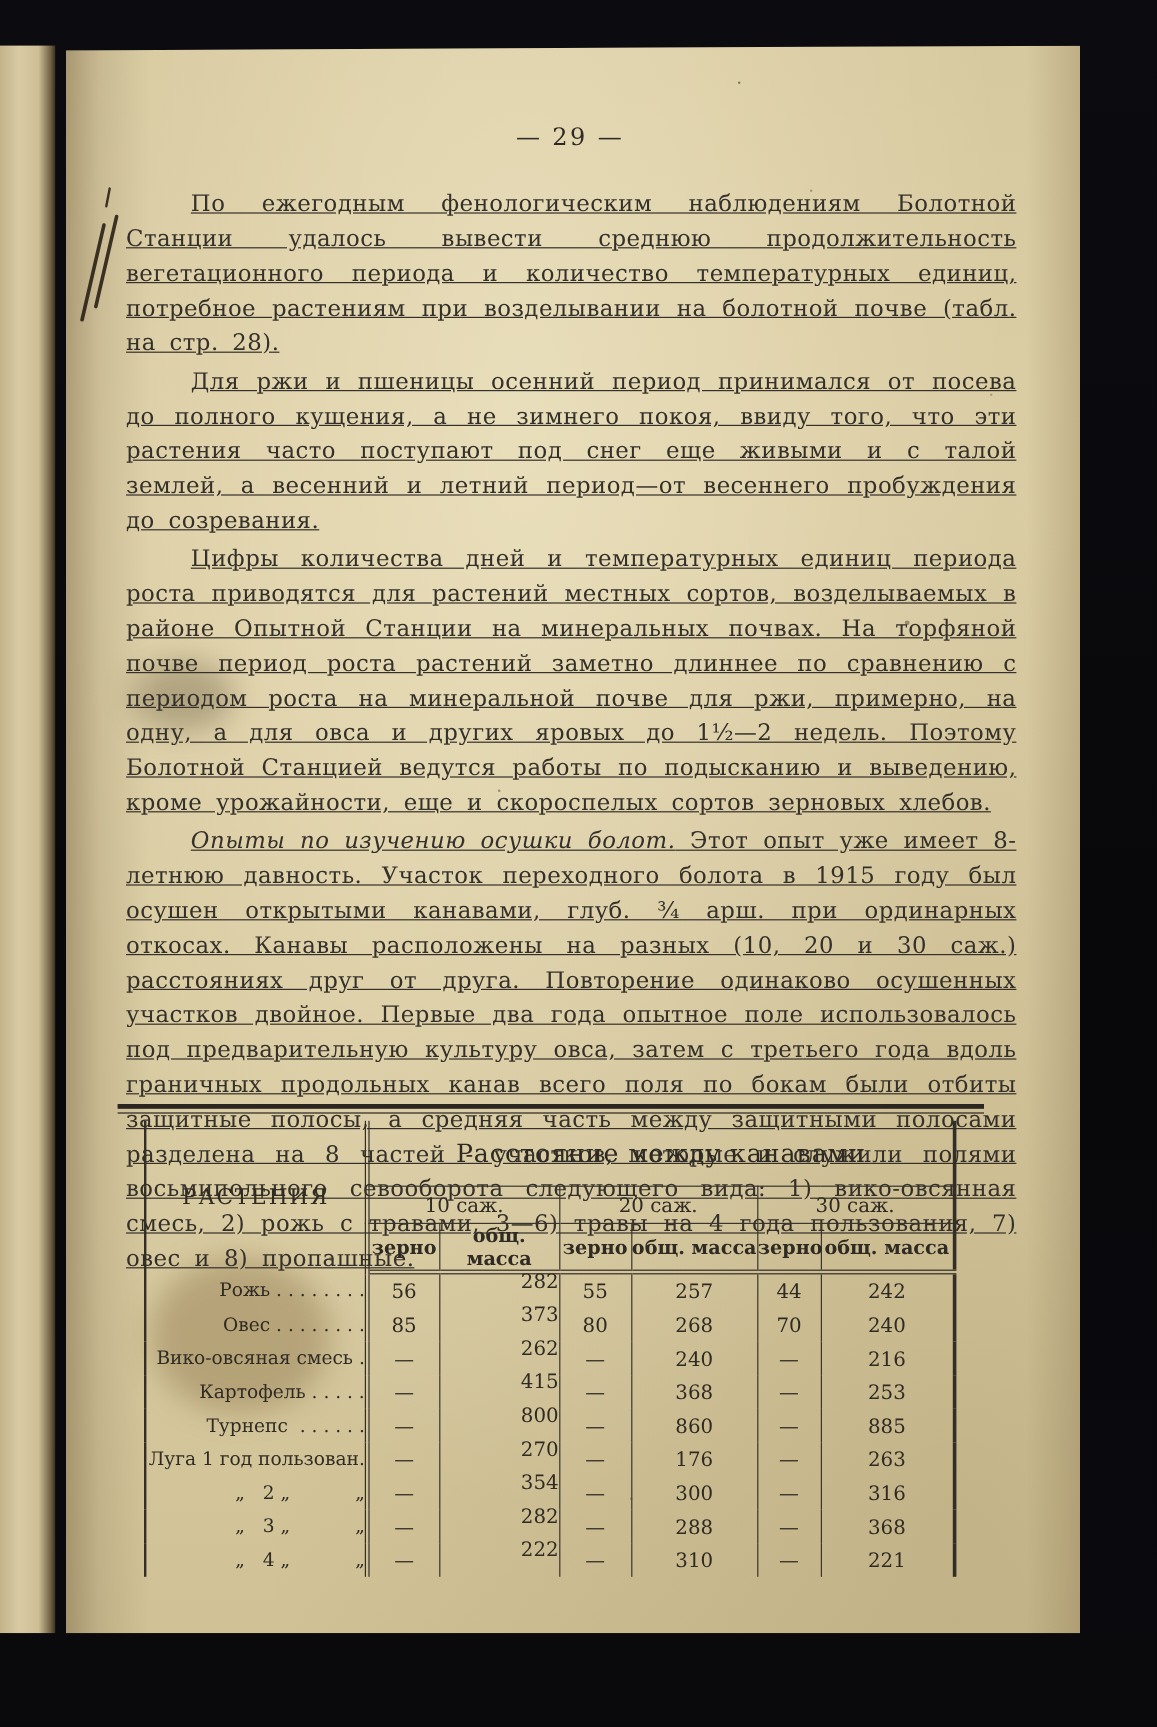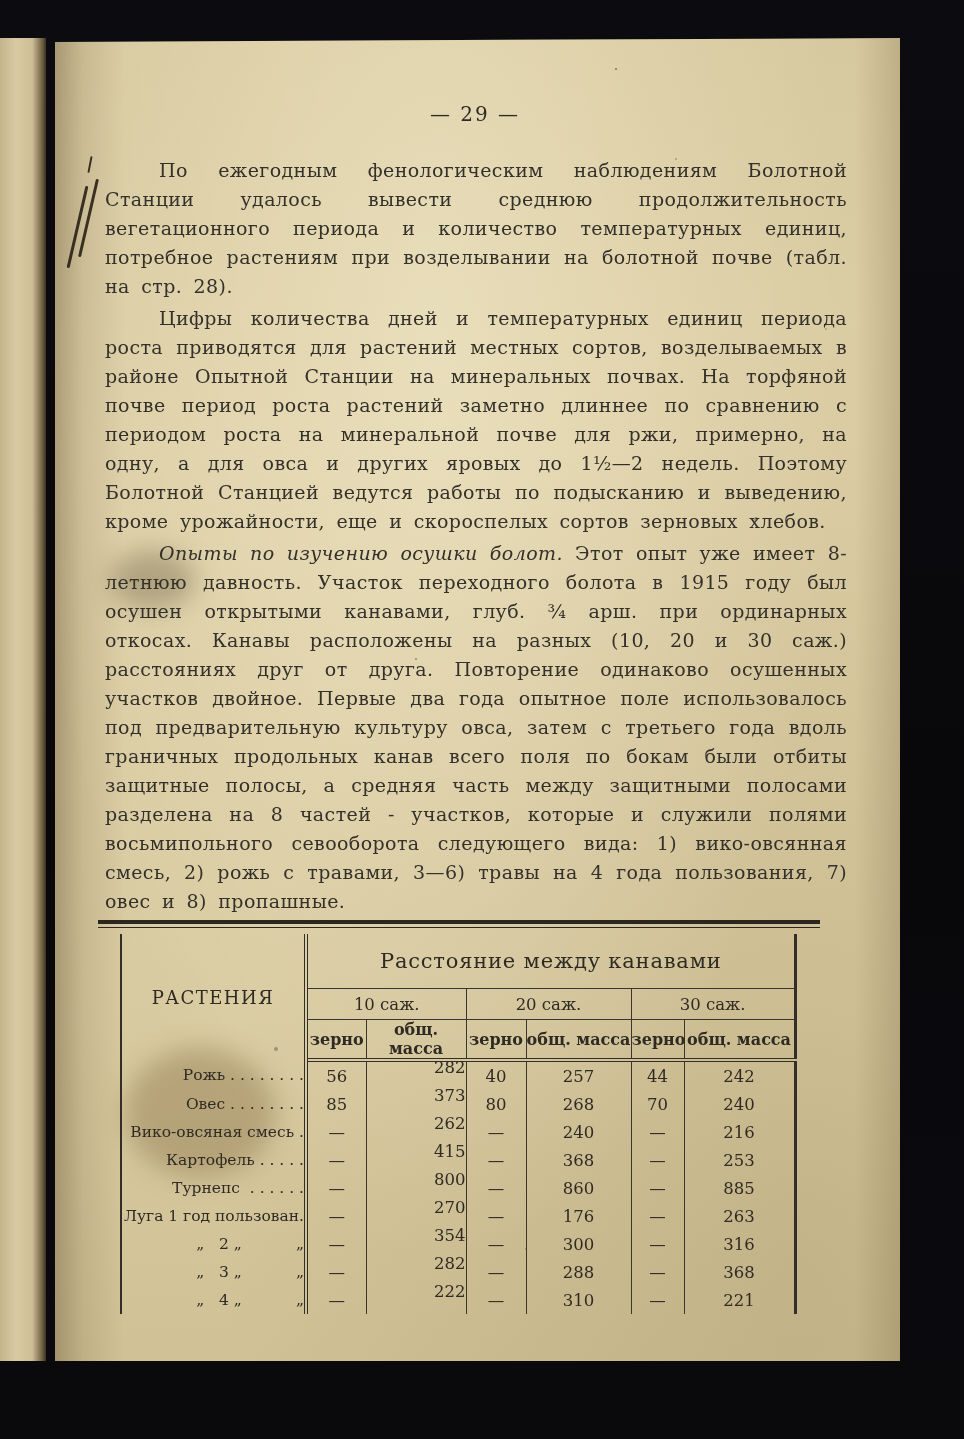--- a/index.html
+++ b/index.html
@@ -33,21 +33,21 @@
 
   
   .pen{position:absolute;background:#241d12;border-radius:2px;opacity:.88;}
   #pen-a{left:34px;top:118px;width:2px;height:17px;transform:rotate(11deg);}
   #pen-b{left:32px;top:140px;width:3px;height:80px;transform:rotate(13deg);}
   #pen-c{left:21px;top:147px;width:3px;height:84px;transform:rotate(13deg);}
 
   #page-number{position:absolute;left:50px;top:64px;width:740px;text-align:center;
     font-size:20px;letter-spacing:2px;color:#2f2b24;}
 
-  #text-block{position:absolute;left:50px;top:118px;width:742px;}
+  #text-block{position:absolute;left:50px;top:118px;width:742px;text-decoration:underline;}
   #text-block p{margin:0 0 3px 0;text-indent:54px;text-align:justify;
     font-size:19px;line-height:29px;letter-spacing:0.4px;word-spacing:5px;color:#34302a;}
   .lead-italic{font-style:italic;}
 
   
   #table-toprule{position:absolute;left:43px;top:882px;width:722px;height:3px;
     border-top:4px solid #2b2720;border-bottom:1px solid #2b2720;}
   #results-table{position:absolute;left:65px;top:896px;border-collapse:collapse;table-layout:fixed;
     width:674px;color:#2f2b23;
     border-left:2px solid #332f27;border-right:3px solid #332f27;}
@@ -84,20 +84,21 @@
     <div id="specks"></div>
 
     <div id="pen-a" class="pen"></div>
     <div id="pen-b" class="pen"></div>
     <div id="pen-c" class="pen"></div>
 
     <div id="page-number">— 29 —</div>
 
     <div id="text-block">
       <p>По ежегодным фенологическим наблюдениям Болотной Станции удалось вывести среднюю продолжительность вегетационного периода и количество температурных единиц, потребное растениям при возделывании на болотной почве (табл. на стр. 28).</p>
+      <p>Для ржи и пшеницы осенний период принимался от посева до полного кущения, а не зимнего покоя, ввиду того, что эти растения часто поступают под снег еще живыми и с талой землей, а весенний и летний период—от весеннего пробуждения до созревания.</p>
       <p>Цифры количества дней и температурных единиц периода роста приводятся для растений местных сортов, возделываемых в районе Опытной Станции на минеральных почвах. На торфяной почве период роста растений заметно длиннее по сравнению с периодом роста на минеральной почве для ржи, примерно, на одну, а для овса и других яровых до 1½—2 недель. Поэтому Болотной Станцией ведутся работы по подысканию и выведению, кроме урожайности, еще и скороспелых сортов зерновых хлебов.</p>
       <p><span class="lead-italic">Опыты по изучению осушки болот.</span><span> Этот опыт уже имеет 8-летнюю давность. Участок переходного болота в 1915 году был осушен открытыми канавами, глуб. ¾ арш. при ординарных откосах. Канавы расположены на разных (10, 20 и 30 саж.) расстояниях друг от друга. Повторение одинаково осушенных участков двойное. Первые два года опытное поле использовалось под предварительную культуру овса, затем с третьего года вдоль граничных продольных канав всего поля по бокам были отбиты защитные полосы, а средняя часть между защитными полосами разделена на 8 частей - участков, которые и служили полями восьмипольного севооборота следующего вида: 1) вико-овсянная смесь, 2) рожь с травами, 3—6) травы на 4 года пользования, 7) овес и 8) пропашные.</span></p>
     </div>
 
     <div id="table-toprule"></div>
 
     <table id="results-table">
       <colgroup>
         <col class="c-lbl">
           <col class="c-z1">
@@ -122,21 +123,21 @@
         <td>общ. масса</td>
         <td>зерно</td>
         <td>общ. масса</td>
         <td>зерно</td>
         <td>общ. масса</td>
       </tr>
       <tr class="body-row">
         <td class="lbl">Рожь . . . . . . . .</td>
         <td>56</td>
         <td class="up">282</td>
-        <td>40</td>
+        <td>55</td>
         <td>257</td>
         <td>44</td>
         <td>242</td>
       </tr>
       <tr class="body-row">
         <td class="lbl">Овес . . . . . . . .</td>
         <td>85</td>
         <td class="up">373</td>
         <td>80</td>
         <td>268</td>

